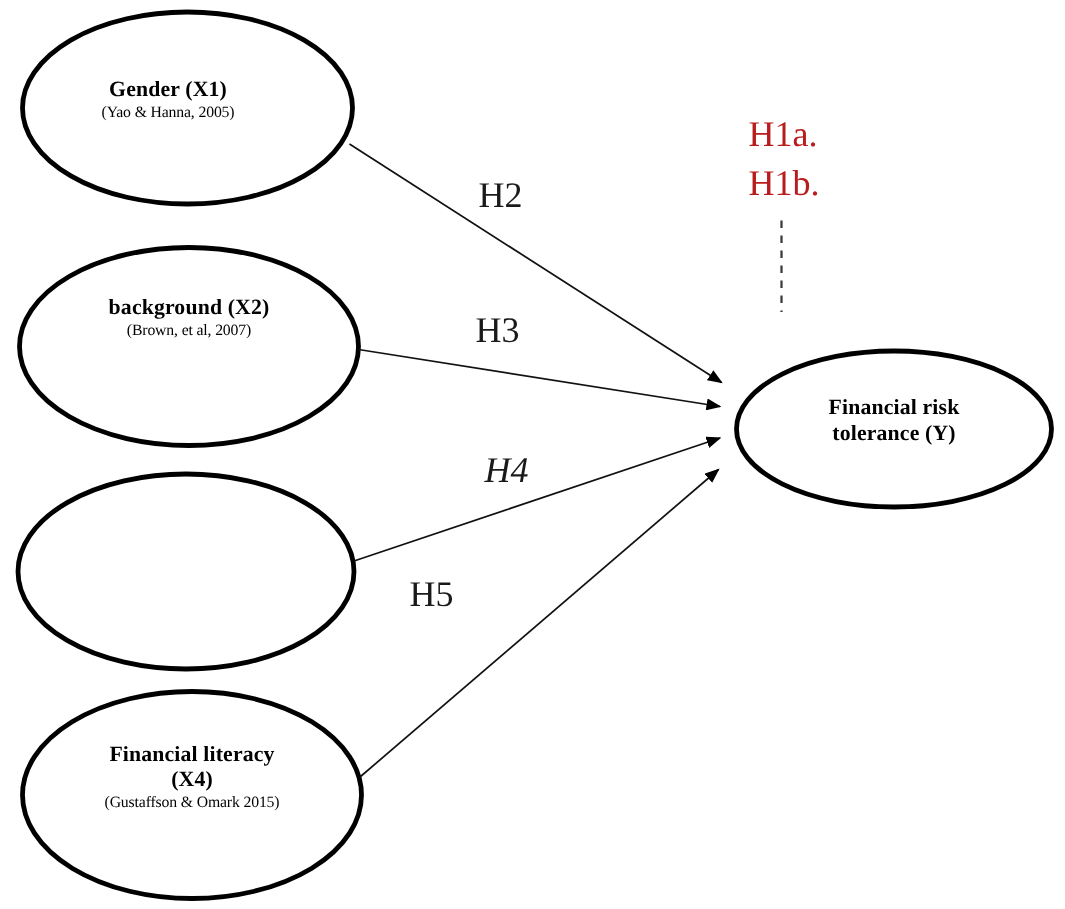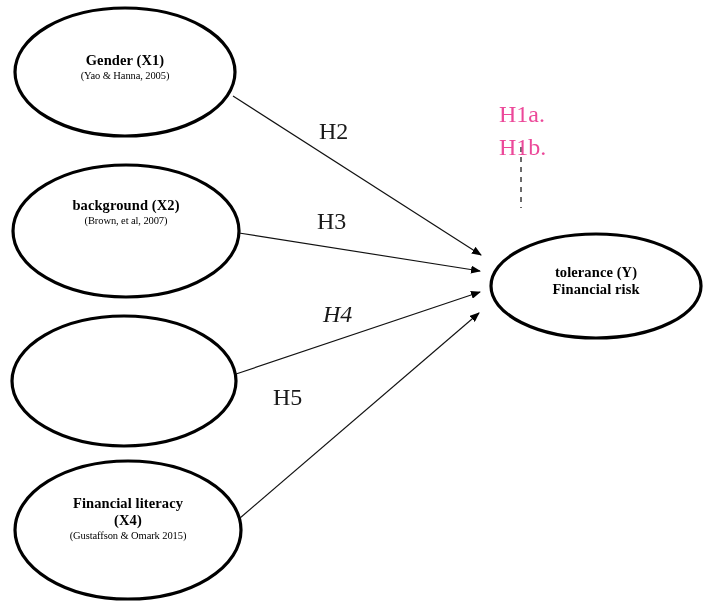--- a/index.html
+++ b/index.html
@@ -78,24 +78,23 @@
     font-weight: normal;
     color: #1a1a1a;
     white-space: nowrap;
     pointer-events: none;
   }
   .hyp-label {
     position: absolute;
     font-family: "Liberation Serif", serif;
     font-size: 24px;
     font-weight: normal;
-    color: #ec4899;
+    color: #b91c1c;
     white-space: nowrap;
     pointer-events: none;
-    margin-top: 24px;
   }
 </style>
 </head>
 <body>
 
 <div id="diagram-root">
 
   <svg id="diagram-svg" viewBox="0 0 710 606" xmlns="http://www.w3.org/2000/svg">
 
     <defs>
@@ -113,40 +112,40 @@
 
     <line class="link-line" x1="233" y1="96" x2="481" y2="255" marker-end="url(#arrowhead)"></line>
     <line class="link-line" x1="239" y1="233" x2="480" y2="271" marker-end="url(#arrowhead)"></line>
     <line class="link-line" x1="236" y1="374" x2="480" y2="292" marker-end="url(#arrowhead)"></line>
     <line class="link-line" x1="240" y1="518" x2="479" y2="313" marker-end="url(#arrowhead)"></line>
 
     <line class="dashed-link" x1="521" y1="147" x2="521" y2="208"></line>
 
   </svg>
 
-  <div class="node-label" style="left:25px; top:52px; width:200px;">
+  <div class="node-label" style="left:12px; top:52px; width:200px;">
     <div class="node-title">Gender (X1)</div>
     <div class="node-citation">(Yao &amp; Hanna, 2005)</div>
   </div>
 
   <div class="node-label" style="left:26px; top:197px; width:200px;">
     <div class="node-title">background (X2)</div>
     <div class="node-citation">(Brown, et al, 2007)</div>
   </div>
 
 
   <div class="node-label" style="left:24px; top:495px; width:208px;">
     <div class="node-title">Financial literacy</div>
     <div class="node-title">(X4)</div>
     <div class="node-citation">(Gustaffson &amp; Omark 2015)</div>
   </div>
 
   <div class="node-label" style="left:496px; top:264px; width:200px;">
+    <div class="node-title">Financial risk</div>
     <div class="node-title">tolerance (Y)</div>
-    <div class="node-title">Financial risk</div>
   </div>
 
   <div class="edge-label" style="left:319px; top:118px;">H2</div>
   <div class="edge-label" style="left:317px; top:208px;">H3</div>
   <div class="edge-label" style="left:323px; top:301px;font-style:italic;">H4</div>
   <div class="edge-label" style="left:273px; top:384px;">H5</div>
 
   <div class="hyp-label" style="left:499px; top:77px;">H1a.</div>
   <div class="hyp-label" style="left:499px; top:110px;">H1b.</div>
 

